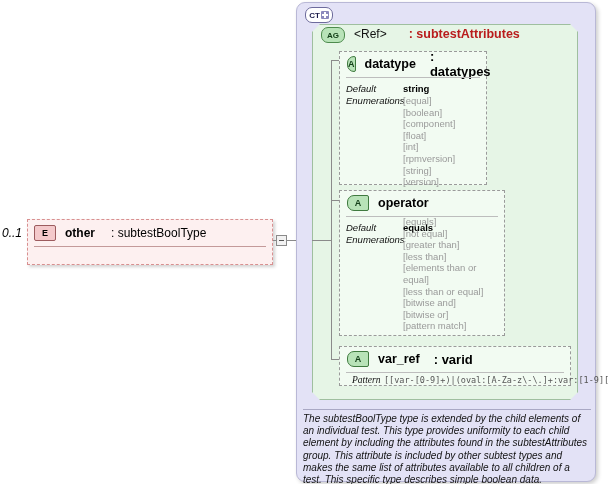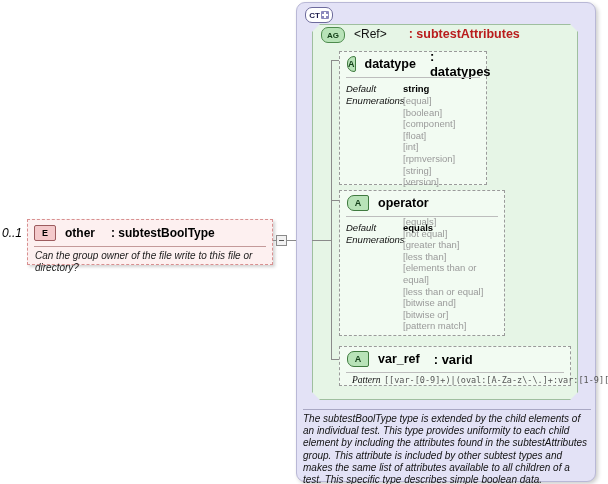--- a/index.html
+++ b/index.html
@@ -34,21 +34,21 @@
     margin-left:6px;
     width:20px;height:14px;
     background:#f4c9cb;
     border:1px solid #9c5b5e;
     border-radius:2px;
     font-size:9px;font-weight:bold;color:#000;
     display:flex;align-items:center;justify-content:center;
     font-family:"Liberation Sans", sans-serif;
   }
   #elem-name{margin-left:9px;font-weight:bold;font-size:12px;}
-  #elem-type{margin-left:16px;font-weight:bold;font-size:12px;}
+  #elem-type{margin-left:16px;font-weight:normal;font-size:12px;}
   #elem-rule{
     position:absolute;left:6px;right:6px;top:26px;height:1px;background:#c49a9a;
   }
   #elem-doc{
     position:absolute;left:7px;top:30px;right:5px;
     font-style:italic;font-size:10px;color:#1a1a1a;line-height:12px;
   }
 
   
   #conn-h1{left:273px;top:240px;width:4px;height:1px;background:#8a8a8a;}
@@ -175,21 +175,20 @@
 
 <div class="abs" id="occurs">0..1</div>
 
 <div class="abs" id="elem-box">
   <div id="elem-head">
     <span class="icon-e">E</span>
     <span id="elem-name">other</span>
     <span id="elem-type">: subtestBoolType</span>
   </div>
   <div id="elem-rule"></div>
-  <div id="elem-doc">Can the group owner of the file write to this file or directory?</div>
 </div>
 
 <div class="abs" id="conn-h1"></div>
 <div class="abs" id="conn-plusbox"></div>
 <div class="abs" id="conn-minus"></div>
 <div class="abs" id="conn-h2"></div>
 
 <div class="abs" id="ct-box">
   <div id="ct-head">
     <span class="icon-ct">

